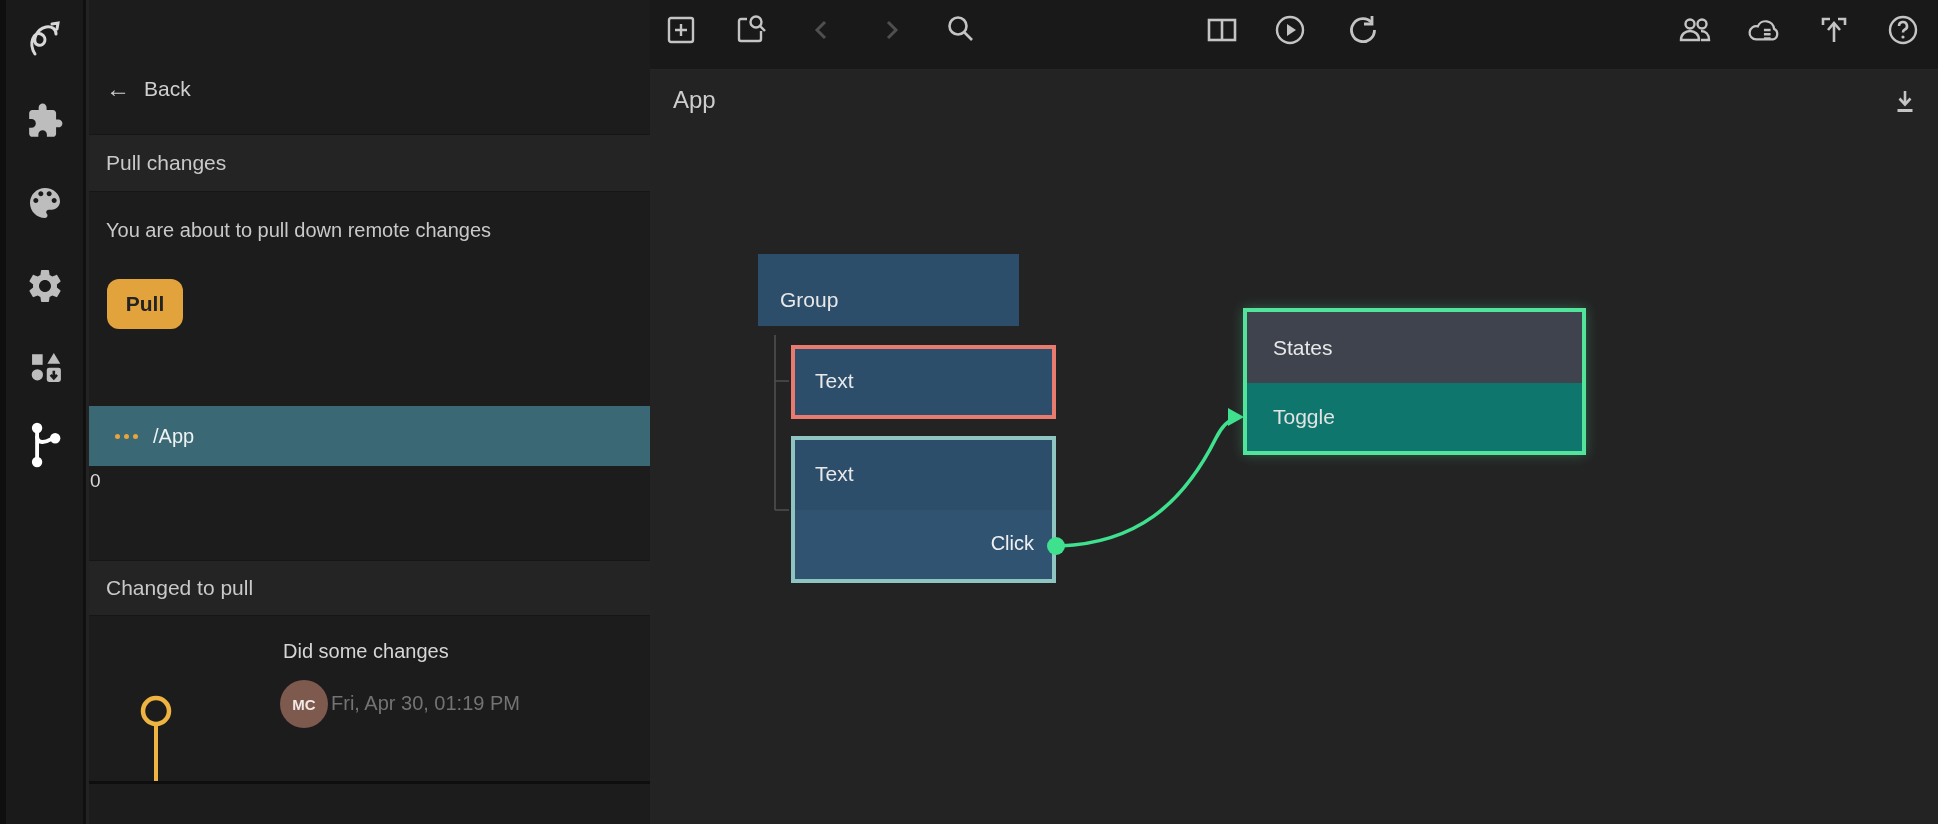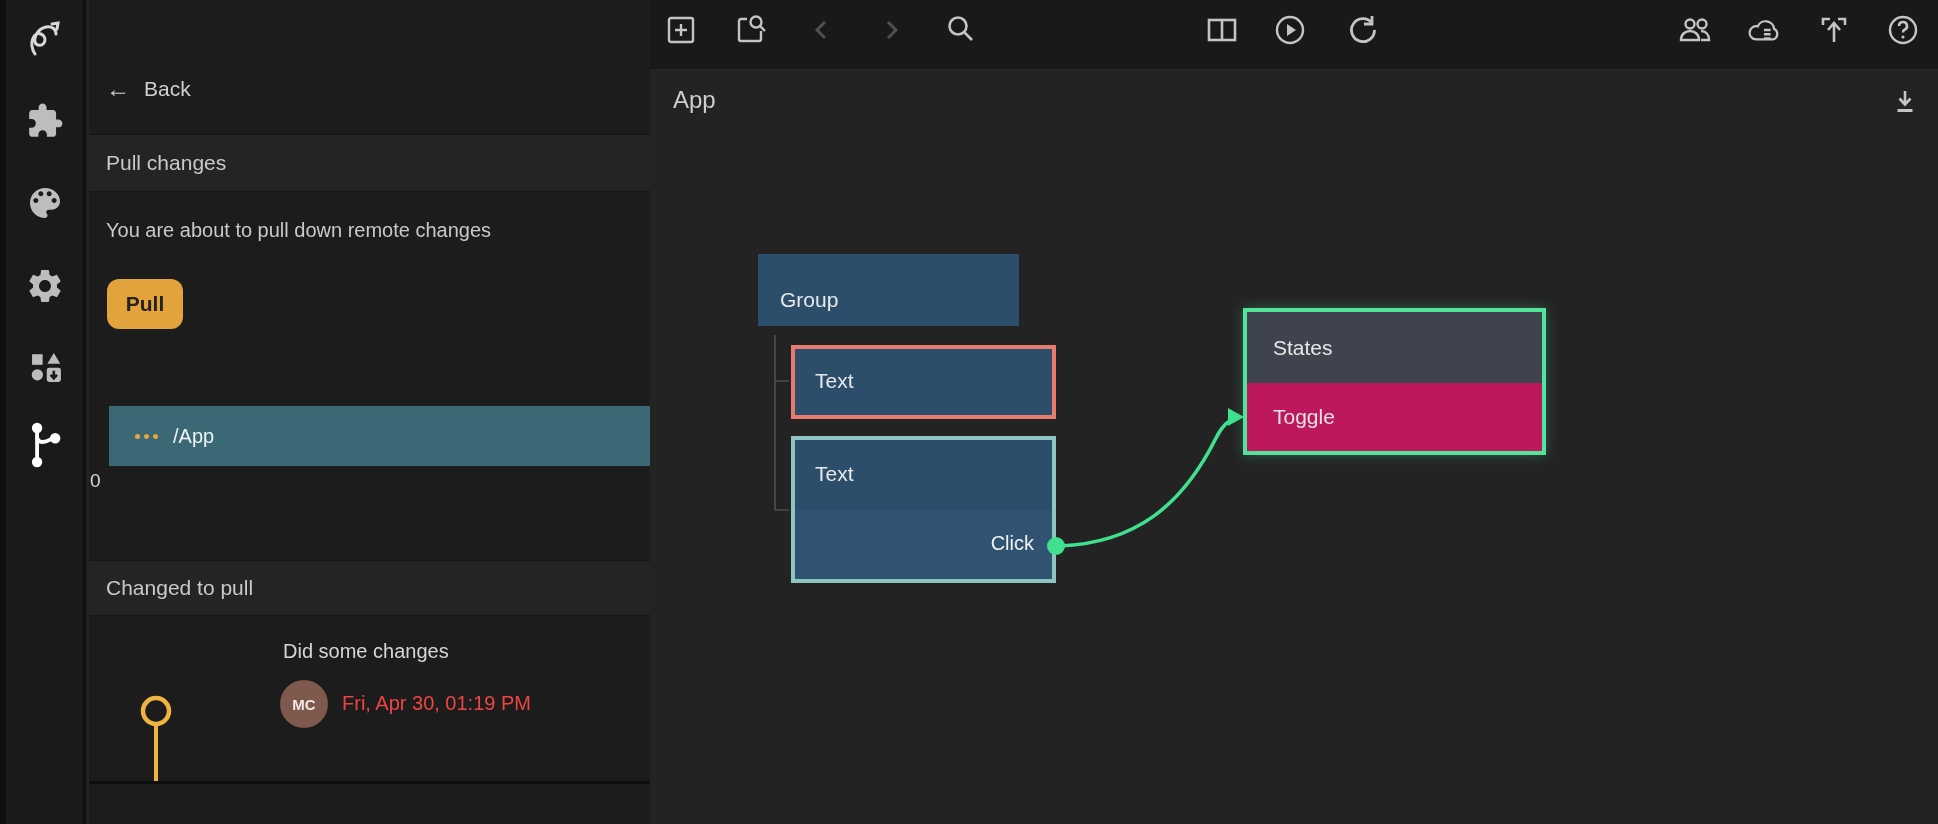--- a/index.html
+++ b/index.html
@@ -16,29 +16,29 @@
   
   .panel { position:absolute; left:89px; top:0; width:561px; height:824px; background:#1c1c1c; }
   .back-row { position:absolute; left:0; top:68px; width:100%; height:42px; display:flex; align-items:center; gap:14px; padding-left:17px; color:#cfcfcf; font-size:21px; cursor:pointer; }
   .back-arrow { font-size:24px; color:#cfcfcf; line-height:1; }
   .sec-header { position:absolute; left:0; width:100%; background:#242424; border-top:1px solid #161616; border-bottom:1px solid #161616; display:flex; align-items:center; padding-left:17px; font-size:21px; color:#c9c9c9; }
   .hdr-pull { top:134px; height:58px; }
   .hdr-changed { top:348px; height:56px; }
   .hdr-commits { top:560px; height:56px; }
   .pull-msg { position:absolute; left:17px; top:219px; font-size:20px; color:#c9c9c9; }
   .pull-btn { position:absolute; left:18px; top:279px; width:76px; height:50px; background:#e2a33c; border:none; border-radius:12px; font-family:inherit; font-size:21px; font-weight:bold; color:#232323; cursor:pointer; }
-  .app-row { position:absolute; left:0; top:406px; width:100%; height:60px; background:#3a6874; display:flex; align-items:center; padding-left:26px; gap:15px; cursor:pointer;margin-left:20px; }
+  .app-row { position:absolute; left:0; top:406px; width:100%; height:60px; background:#3a6874; display:flex; align-items:center; padding-left:26px; gap:15px; cursor:pointer; }
   .app-row .lbl { font-size:20px; color:#eef2f3; }
   .dots { display:flex; gap:4px; }
   .dots i { width:5px; height:5px; border-radius:50%; background:#e9a43b; }
   .stray-zero { position:absolute; left:1px; top:470px; font-size:19px; color:#d8d8d8; }
   .commit-item { position:absolute; left:0; top:640px; width:100%; height:130px; cursor:pointer; }
   .commit-msg { position:absolute; left:194px; top:0px; font-size:20px; color:#d6d6d6; }
   .avatar { position:absolute; left:191px; top:40px; width:48px; height:48px; border-radius:50%; background:#7d594e; display:flex; align-items:center; justify-content:center; font-size:15px; font-weight:bold; color:#f1e9e5; }
-  .commit-time { position:absolute; left:253px; top:52px; font-size:20px; color:#ef4444; }
+  .commit-time { position:absolute; left:242px; top:52px; font-size:20px; color:#737373; }
   .panel-divider { position:absolute; left:0; top:781px; width:100%; height:3px; background:#0e0e0e; }
   .graph-svg { position:absolute; left:0; top:0; pointer-events:none; }
 
   
   .main { position:absolute; left:650px; top:0; width:1288px; height:824px; background:#232323; }
   .toolbar { position:absolute; left:0; top:0; width:100%; height:70px; background:#191919; border-bottom:1px solid #262626; }
   .tb-btn { position:absolute; top:12px; width:36px; height:36px; display:flex; align-items:center; justify-content:center; cursor:pointer; }
   .canvas-header { position:absolute; left:0; top:70px; width:100%; height:56px; }
   .canvas-title { position:absolute; left:23px; top:16px; font-size:24px; color:#cdcdcd; }
   .dl-btn { position:absolute; left:1237px; top:14px; width:36px; height:36px; display:flex; align-items:center; justify-content:center; cursor:pointer; }
@@ -47,21 +47,21 @@
   .node { position:absolute; color:#e8e8e8; font-size:21px; }
   .node .title { padding:24px 0 0 22px; }
   .node-group { left:108px; top:184px; width:261px; height:72px; background:#2d4e6b; }
   .node-group .title { padding-top:34px; }
   .node-text1 { left:141px; top:275px; width:265px; height:74px; background:#2d4e6b; border:4px solid #e87a6e; }
   .node-text1 .title { padding-top:20px; padding-left:20px; }
   .node-text2 { left:141px; top:366px; width:265px; height:147px; background:#2d4e6b; border:4px solid #8ec5c1; }
   .node-text2 .title { padding-top:22px; padding-left:20px; }
   .node-text2 .ports { position:absolute; left:0; bottom:0; width:100%; height:69px; background:#315372; }
   .port-click { position:absolute; right:18px; top:22px; font-size:20px; color:#f0f0f0; }
-  .node-states { left:593px; top:238px; width:303px; height:147px; border:4px solid #52e49a; background:#be185d; box-shadow:0 0 12px rgba(82,228,154,.30);text-align:center; }
+  .node-states { left:593px; top:238px; width:343px; height:147px; border:4px solid #52e49a; background:#0f766e; box-shadow:0 0 12px rgba(82,228,154,.30);text-align:center; }
   .states-head { height:71px; background:#3e434e; display:flex; align-items:center; padding-left:26px; }
   .states-item { height:68px; display:flex; align-items:center; padding-left:26px; color:#e3e3e3; }
   .wire-svg { position:absolute; left:0; top:0; pointer-events:none; }
 </style>
 </head>
 <body>
 
 <div id="app">
 
   <div class="rail">

